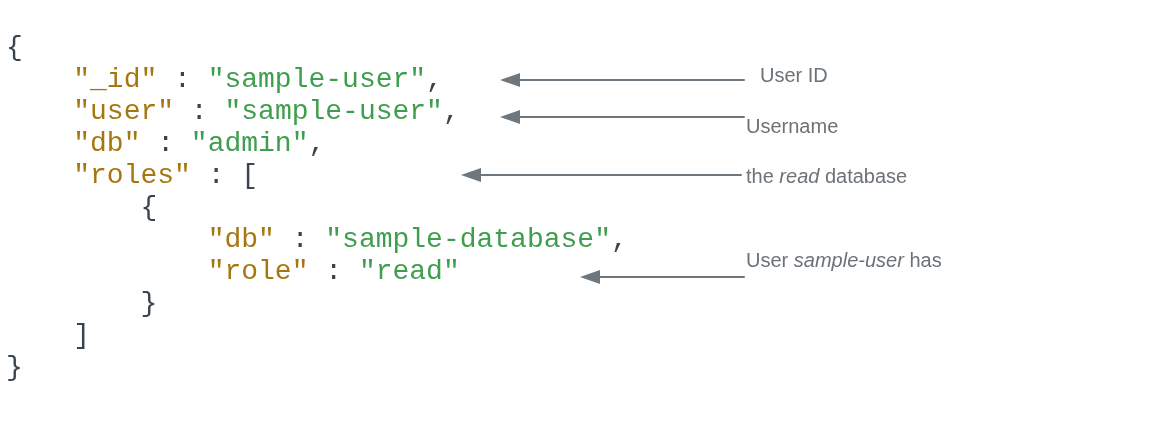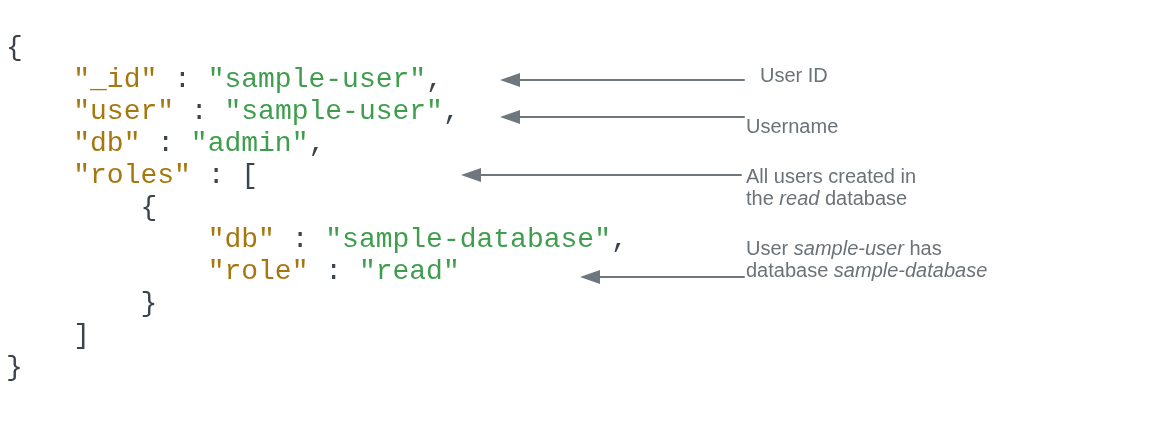--- a/index.html
+++ b/index.html
@@ -38,21 +38,21 @@
   
   .ann{
     position:absolute;left:746px;
     font-size:20px;line-height:21.5px;color:#6B7278;
     white-space:nowrap;
   }
   .ann em{font-style:italic;}
   #ann-0{top:65px;margin-left:14px;}
   #ann-1{top:116px;}
   #ann-2{top:166px;}
-  #ann-3{top:237px;line-height:22px;}
+  #ann-3{top:249px;line-height:22px;}
 </style>
 </head>
 <body>
 
 <div class="canvas">
 
   <pre class="code"><div class="code-line"><span class="tk-punc">{</span></div><div class="code-line"><span class="tk-ws">    </span><span class="tk-key">"_id"</span><span class="tk-punc"> : </span><span class="tk-str">"sample-user"</span><span class="tk-punc">,</span></div><div class="code-line"><span class="tk-ws">    </span><span class="tk-key">"user"</span><span class="tk-punc"> : </span><span class="tk-str">"sample-user"</span><span class="tk-punc">,</span></div><div class="code-line"><span class="tk-ws">    </span><span class="tk-key">"db"</span><span class="tk-punc"> : </span><span class="tk-str">"admin"</span><span class="tk-punc">,</span></div><div class="code-line"><span class="tk-ws">    </span><span class="tk-key">"roles"</span><span class="tk-punc"> : [</span></div><div class="code-line"><span class="tk-ws">        </span><span class="tk-punc">{</span></div><div class="code-line"><span class="tk-ws">            </span><span class="tk-key">"db"</span><span class="tk-punc"> : </span><span class="tk-str">"sample-database"</span><span class="tk-punc">,</span></div><div class="code-line"><span class="tk-ws">            </span><span class="tk-key">"role"</span><span class="tk-punc"> : </span><span class="tk-str">"read"</span></div><div class="code-line"><span class="tk-ws">        </span><span class="tk-punc">}</span></div><div class="code-line"><span class="tk-ws">    </span><span class="tk-punc">]</span></div><div class="code-line"><span class="tk-punc">}</span></div></pre>
 
   <div class="arrow" id="arrow-0">
     <span class="head"></span>
@@ -71,21 +71,19 @@
     <span class="shaft"></span>
   </div>
 
   <div class="ann" id="ann-0">
       <div><span>User ID</span></div>
     </div>
   <div class="ann" id="ann-1">
       <div><span>Username</span></div>
     </div>
   <div class="ann" id="ann-2">
-      <div><span>All users created in</span></div>
       <div><span>the </span><em>read</em><span> database</span></div>
     </div>
   <div class="ann" id="ann-3">
       <div><span>User </span><em>sample-user</em><span> has</span></div>
-      <div><span>database </span><em>sample-database</em></div>
     </div>
 
 </div>
 
 </body></html>

